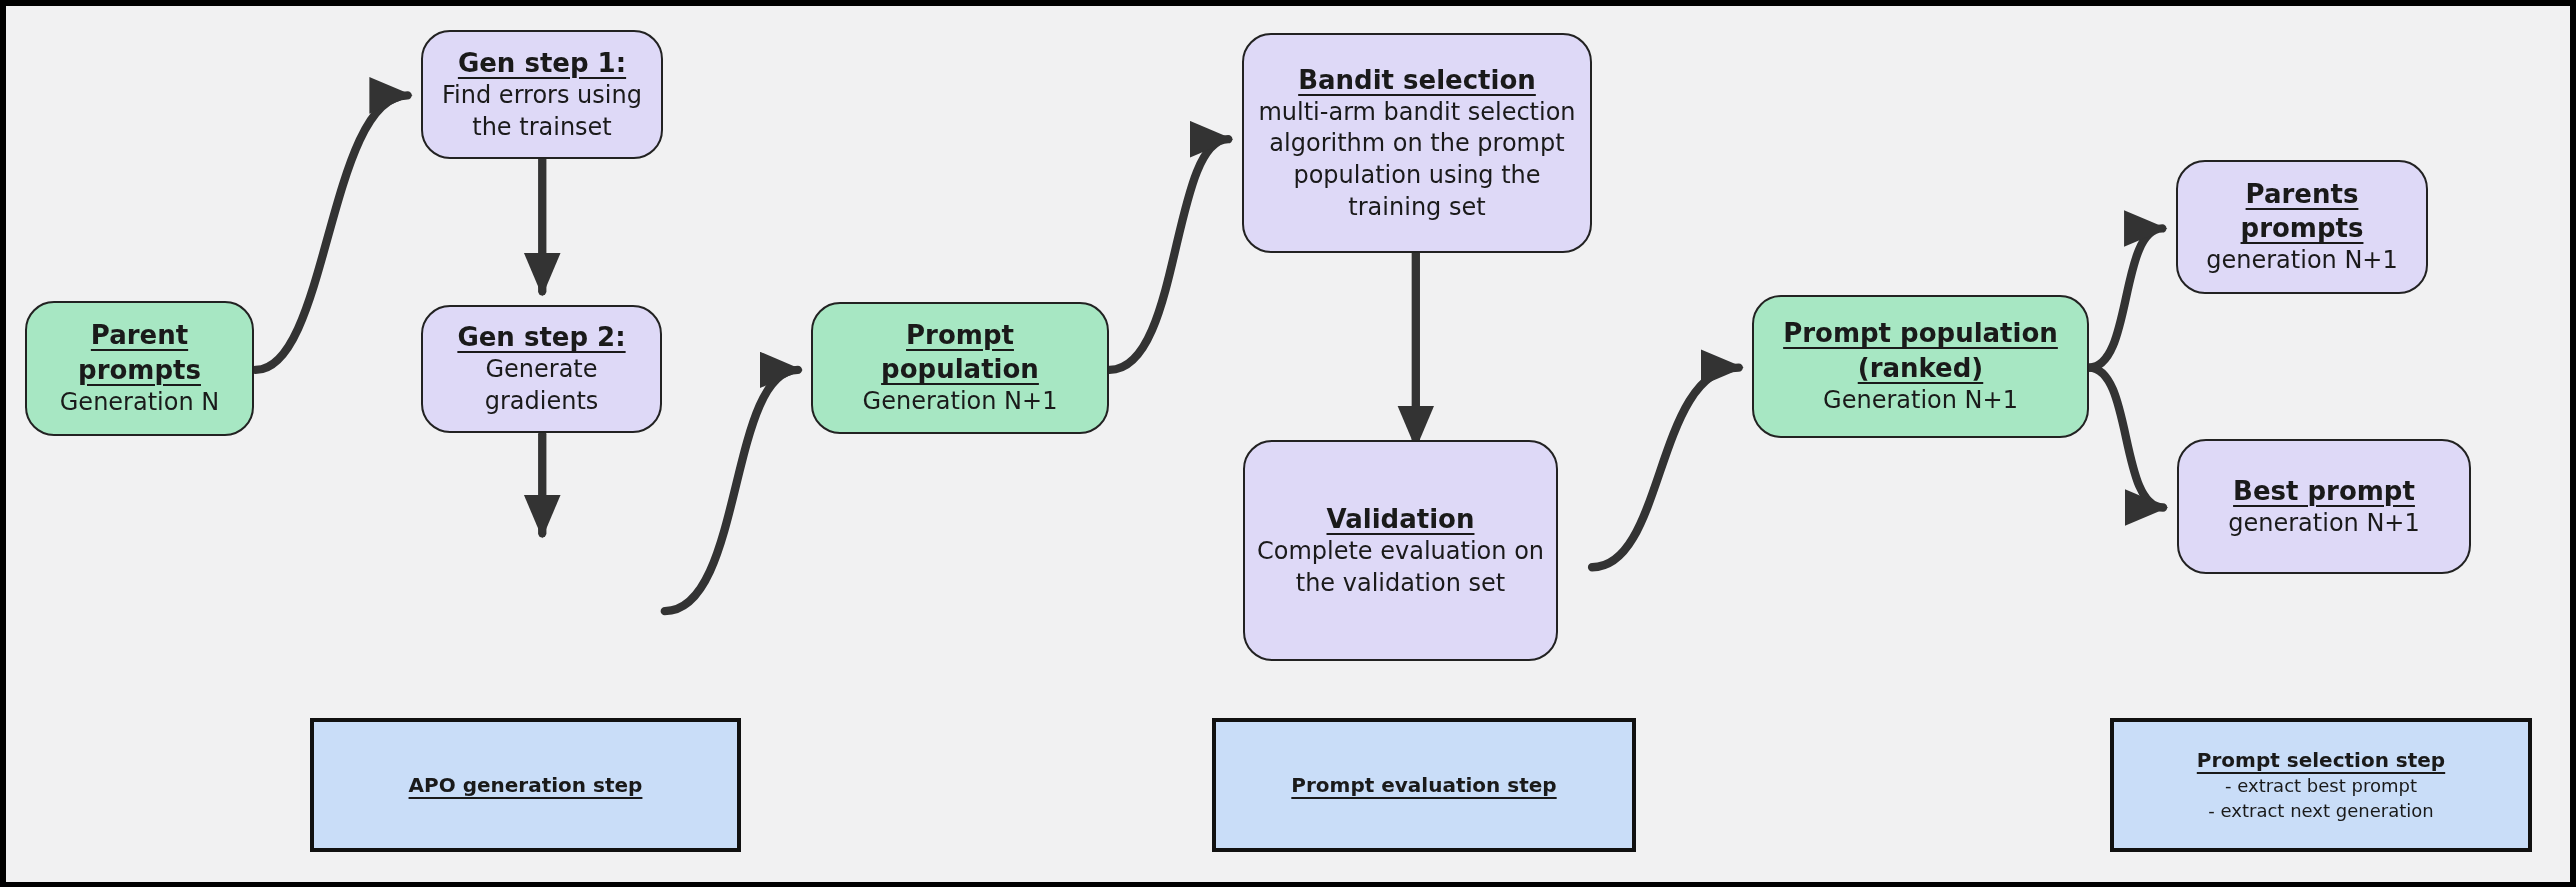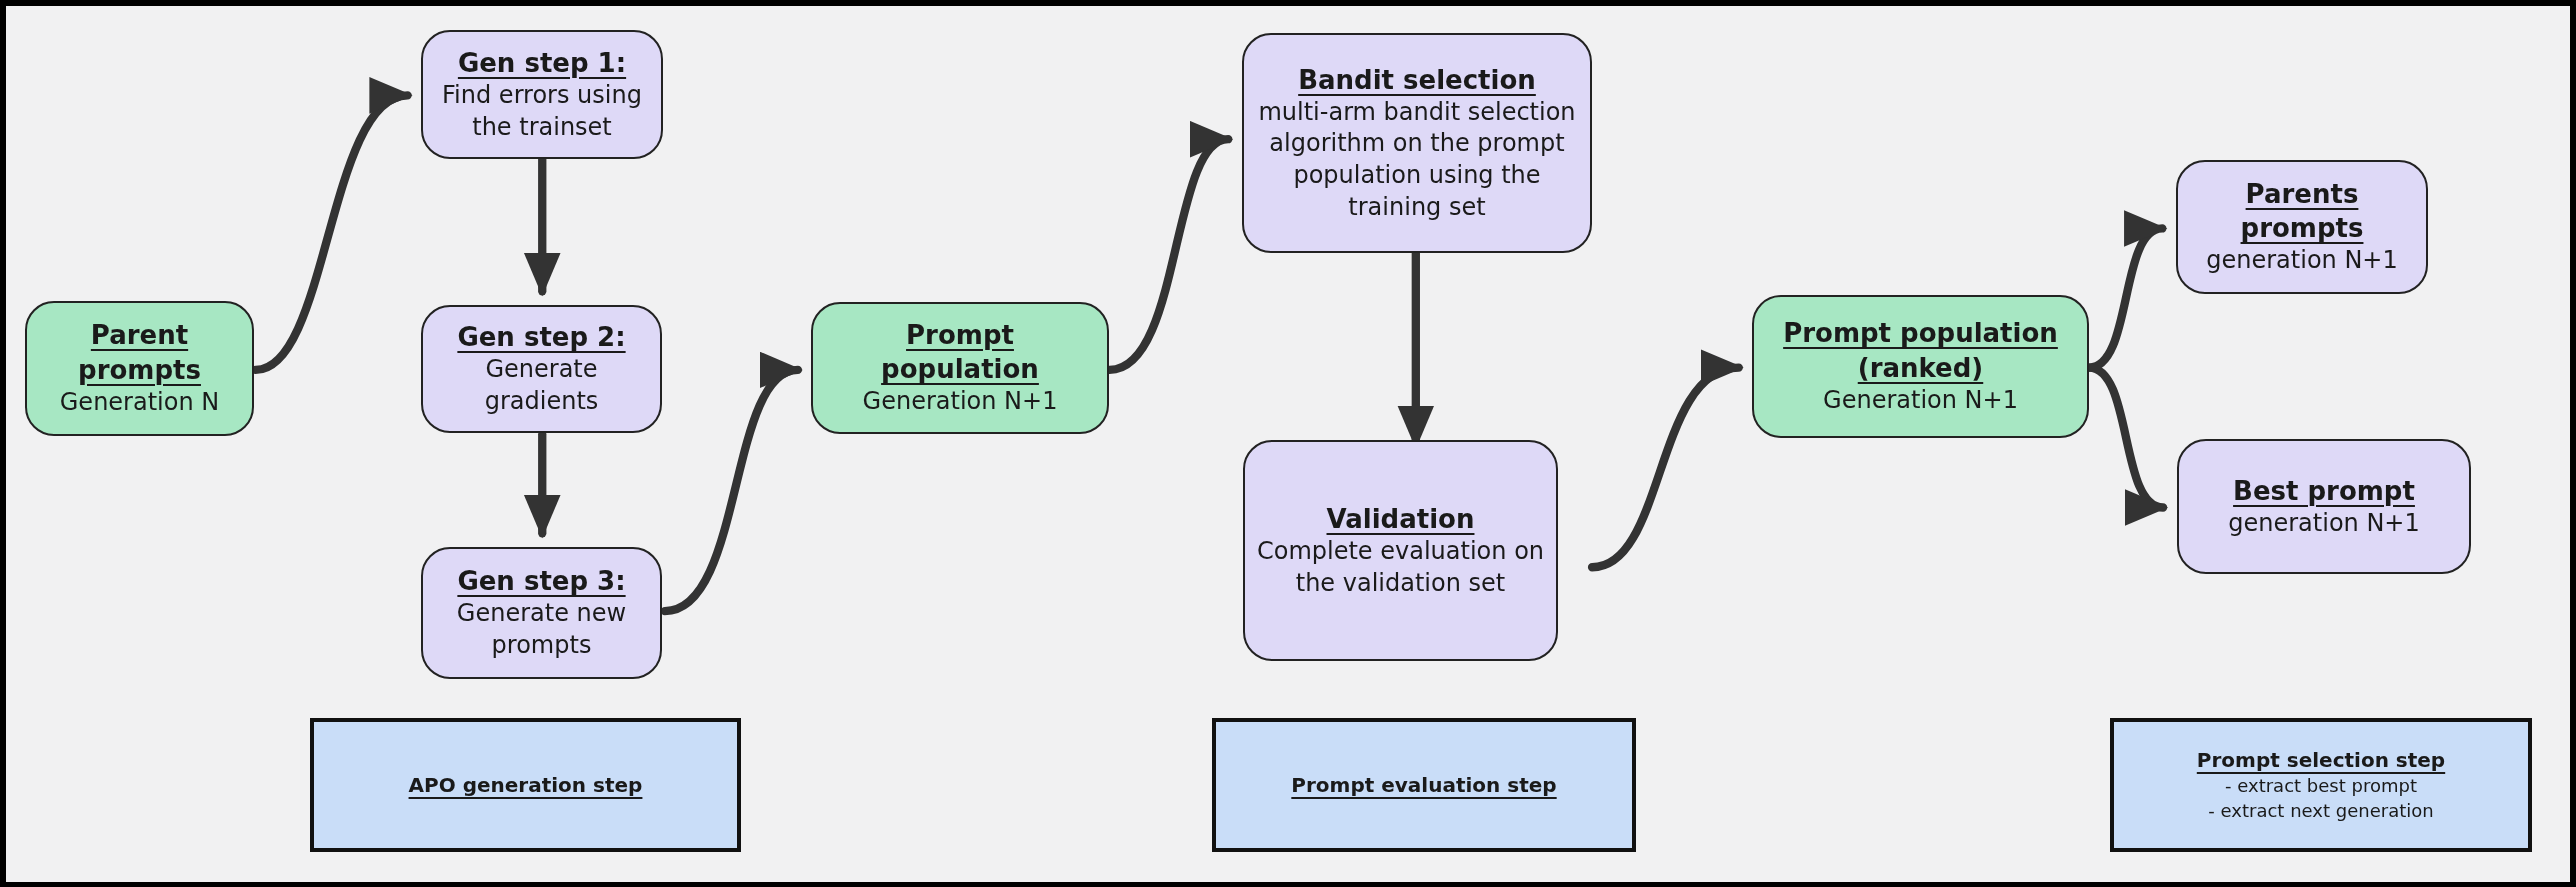--- a/index.html
+++ b/index.html
@@ -90,25 +90,20 @@
     <div class="body">Find errors using
 the trainset</div>
   </div>
 
   <div class="node purple" style="left:415px;top:299px;width:241px;height:128px">
     <div class="title">Gen step 2:</div>
     <div class="body">Generate
 gradients</div>
   </div>
 
-  <div class="node purple" style="left:415px;top:541px;width:241px;height:132px">
-    <div class="title">Gen step 3:</div>
-    <div class="body">Generate new
-prompts</div>
-  </div>
 
   <div class="node green" style="left:805px;top:296px;width:298px;height:132px">
     <div class="title">Prompt population</div>
     <div class="body">Generation N+1</div>
   </div>
 
   <div class="node purple" style="left:1236px;top:27px;width:350px;height:220px">
     <div class="title">Bandit selection</div>
     <div class="body">multi-arm bandit selection
 algorithm on the prompt

